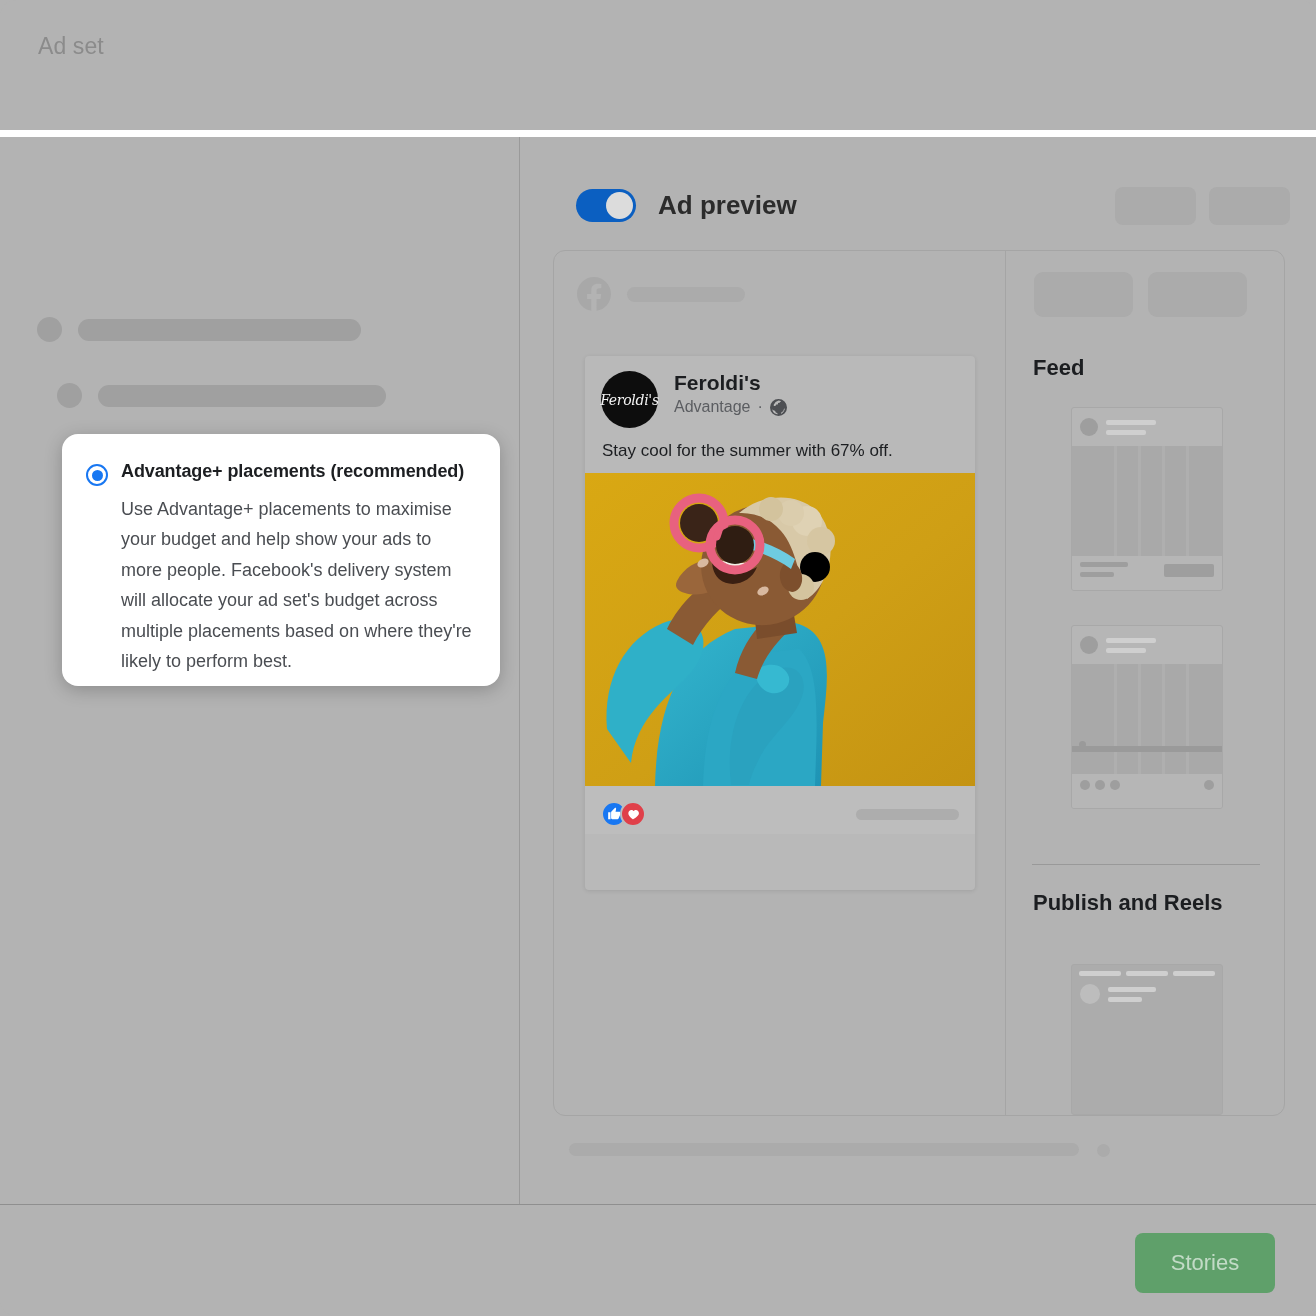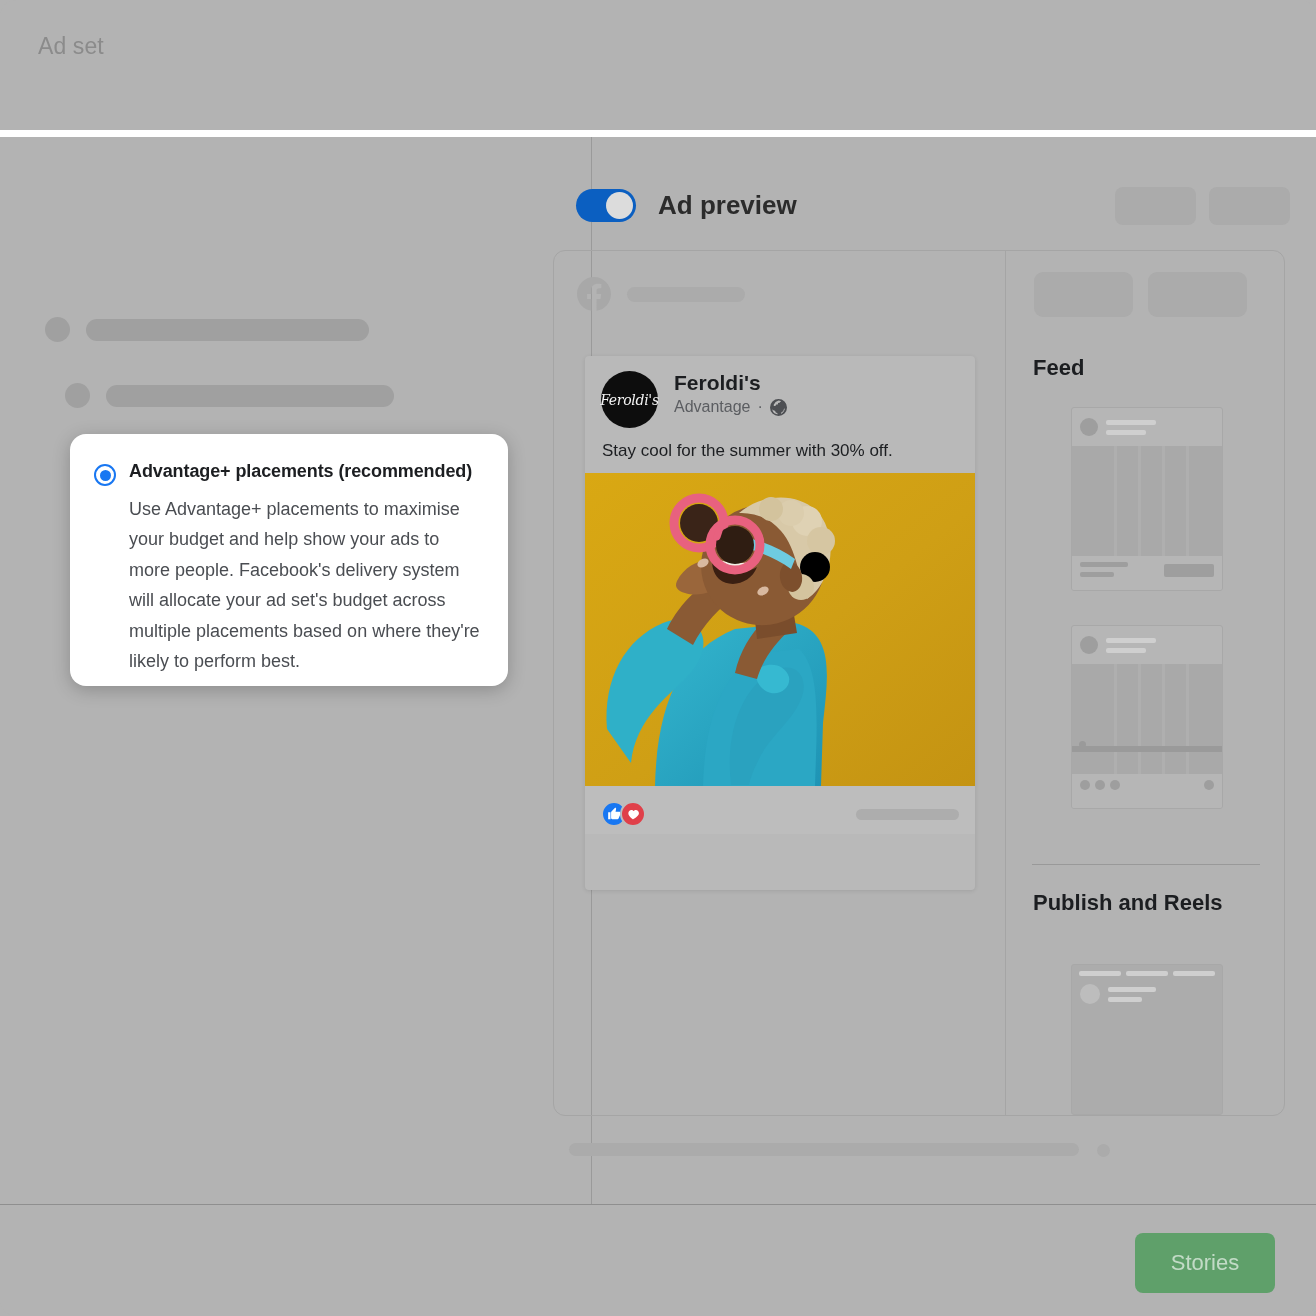--- a/index.html
+++ b/index.html
@@ -28,23 +28,22 @@
     font-size: 23px; color: #8b8b8b; letter-spacing: .1px;
   }
   .header-title {
     position: absolute; left: 38px; top: 64px;
     font-size: 33px; font-weight: bold; color: #2b2b2b; letter-spacing: -.2px;
   }
 
   
   .left-col {
     position: absolute; left: 0; top: 137px;
-    width: 584px; height: 1067px;
+    width: 520px; height: 1067px;
     border-right: 1px solid #9a9a9a;
-    margin-left: 8px;
   }
   .right-col {
     position: absolute; left: 521px; top: 137px;
     width: 795px; height: 1067px;
   }
   .footer-bar {
     position: absolute; left: 0; top: 1204px;
     width: 1316px; height: 112px;
     border-top: 1px solid #8f8f8f;
   }
@@ -308,21 +307,21 @@
                 <span>·</span>
                 <span class="globe-icon">
                   <svg viewBox="0 0 16 16" fill="currentColor" width="17" height="17">
                     <path d="M8 0a8 8 0 100 16A8 8 0 008 0zm0 1.5c.9 0 1.8.2 2.5.6-.3.5-.9.7-1.3 1.1-.4.4-1.1.2-1.5.6-.3.4 0 1-.4 1.3-.5.3-1.1 0-1.6.3-.4.3-.3.9-.7 1.2-.4.2-.9 0-1.3.2-.1-.4-.2-.9-.2-1.3A6.5 6.5 0 018 1.5zm0 13A6.5 6.5 0 012 9.8c.5.1.8.5 1.2.8.5.3 1.2.2 1.6.6.4.4.3 1.1.7 1.5.4.4 1 .3 1.4.6.4.3.4.9.5 1.4-.1 0-.3.1-.4.1zm2.4-.5c.1-.5.1-1.1.4-1.5.4-.5 1.1-.5 1.5-1 .4-.4.4-1.1.6-1.6.2-.5.8-.7 1.1-1.1a6.5 6.5 0 01-3.6 5.2z"></path>
                   </svg>
                 </span>
               </div>
             </div>
           </div>
 
-          <div class="ad-copy">Stay cool for the summer with 30% off.</div>
+          <div class="ad-copy">Stay cool for the summer with 67% off.</div>
 
           <div class="ad-photo">
             <svg viewBox="0 0 390 313" preserveAspectRatio="xMidYMid slice">
               <defs>
                 <linearGradient id="bg" x1="0" y1="0" x2="1" y2="1">
                   <stop offset="0%" stop-color="#d9a813"></stop>
                   <stop offset="55%" stop-color="#cf9f15"></stop>
                   <stop offset="100%" stop-color="#c49312"></stop>
                 </linearGradient>
                 <linearGradient id="shirt" x1="0" y1="0" x2="1" y2="1">

